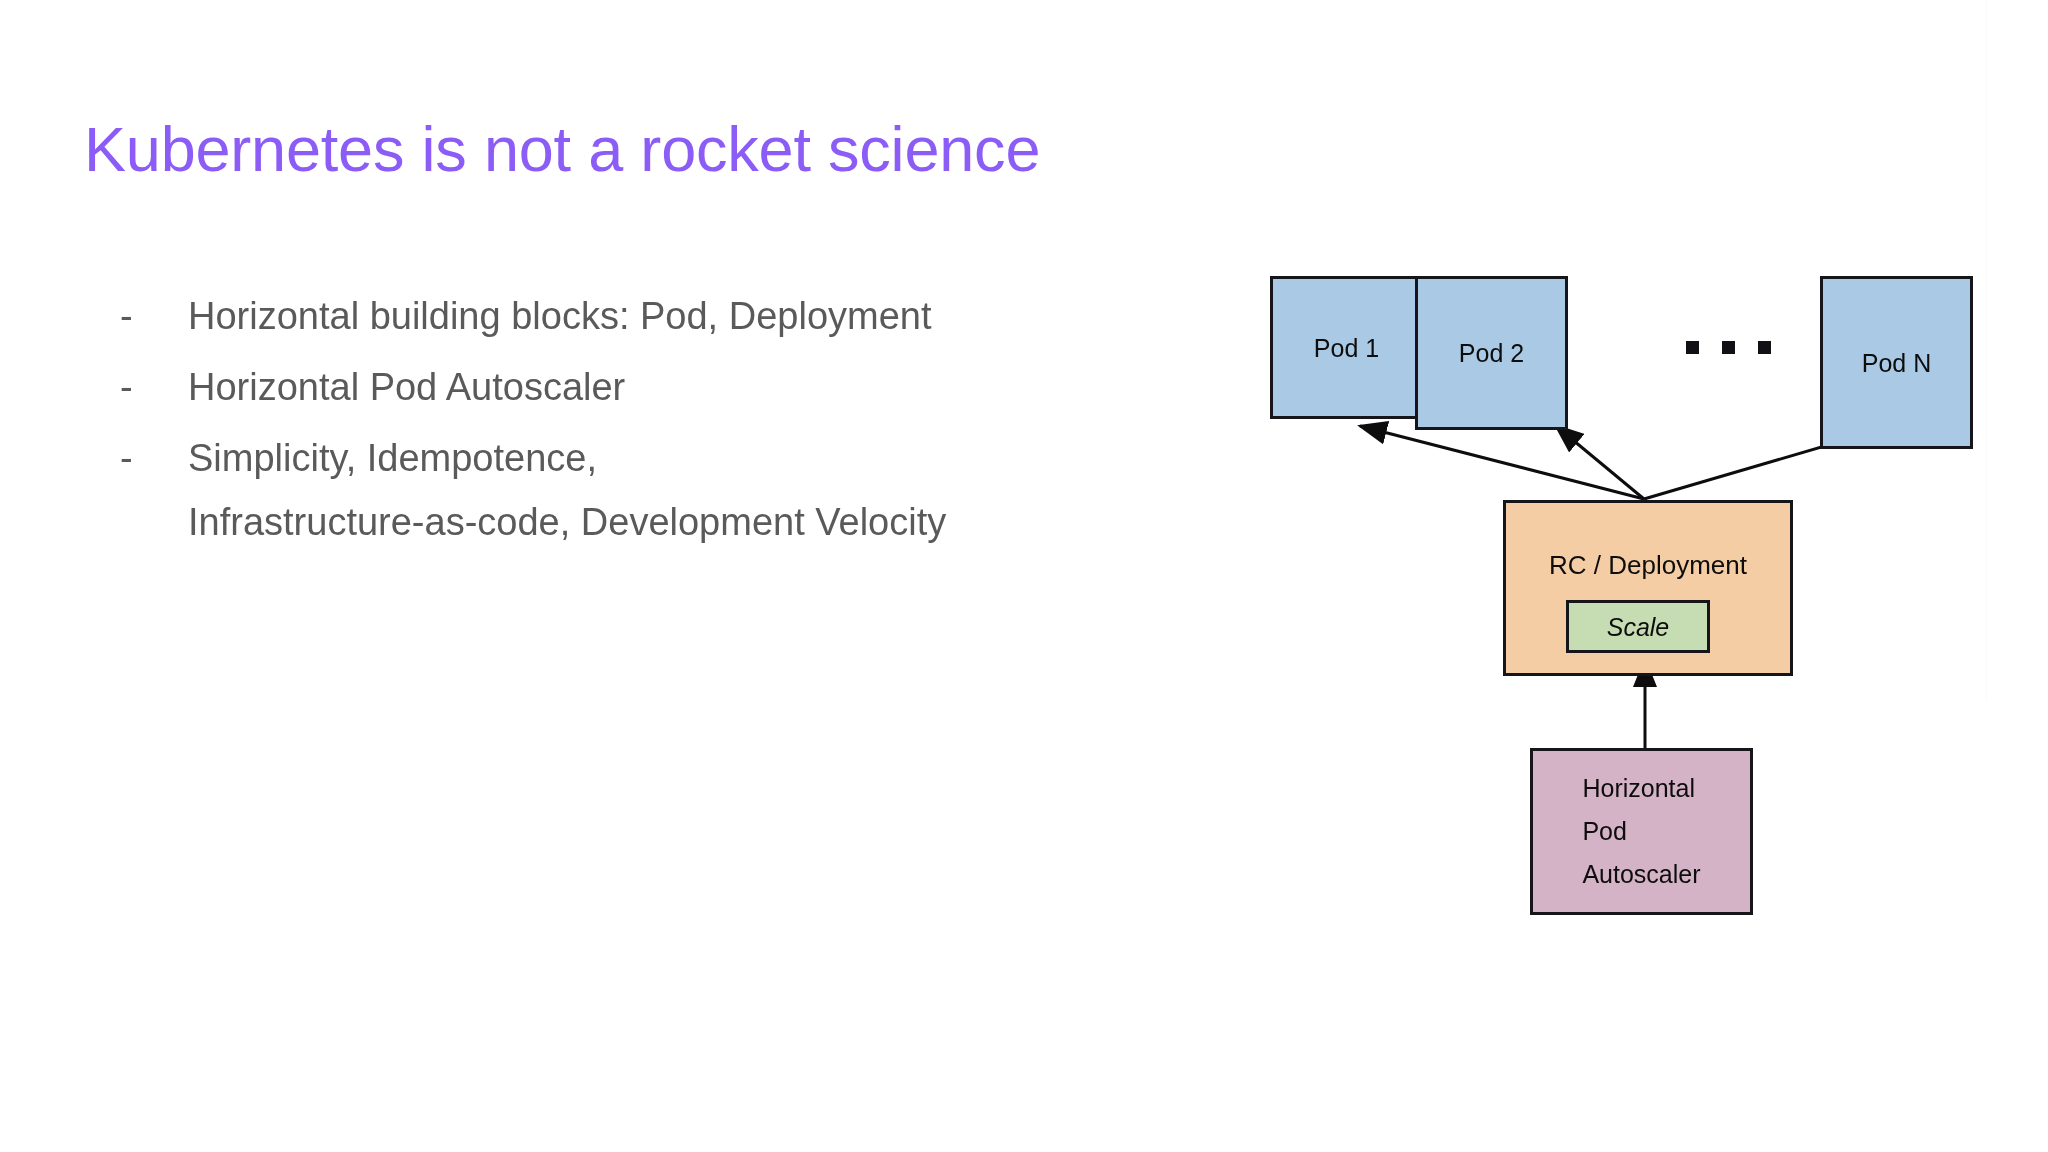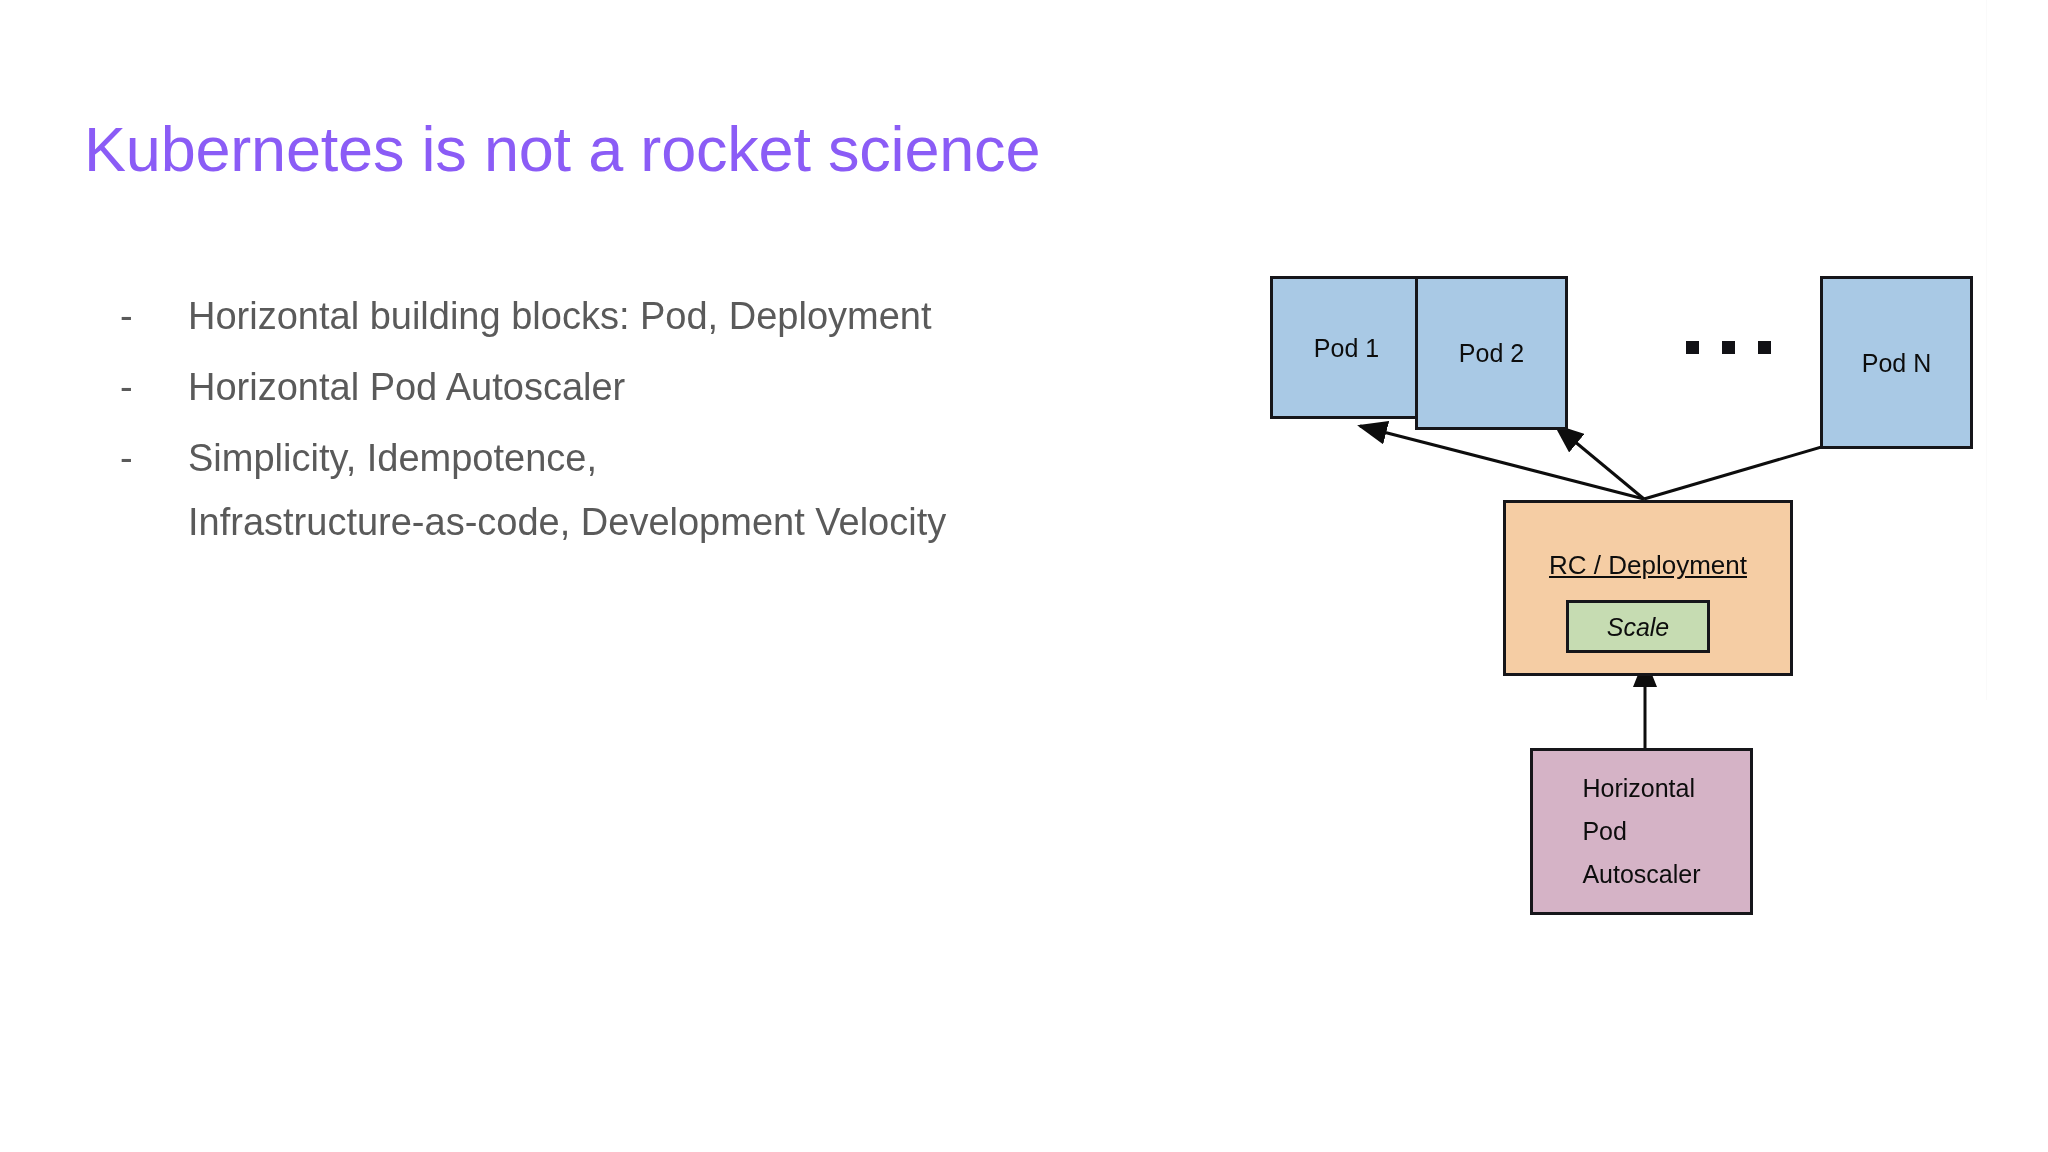--- a/index.html
+++ b/index.html
@@ -94,21 +94,20 @@
 
   #pod-1 { left: 1270px; top: 276px; width: 153px; height: 143px; }
   #pod-2 { left: 1415px; top: 276px; width: 153px; height: 154px; }
   #pod-n { left: 1820px; top: 276px; width: 153px; height: 173px; }
 
   #rc-deployment { left: 1503px; top: 500px; width: 290px; height: 176px; }
   #rc-deployment .rc-label {
     margin-top: 45px;
     font-size: 26px;
     color: #0d0d0d;
-    text-decoration: underline;
   }
   #scale-box { left: 1566px; top: 600px; width: 144px; height: 53px; font-style: italic; }
   #hpa-box   { left: 1530px; top: 748px; width: 223px; height: 167px; }
   #hpa-box .hpa-label { white-space: pre-line; font-size: 25px; line-height: 43px; }
 
   
   .ellipsis-dot {
     position: absolute;
     width: 13px;
     height: 13px;

